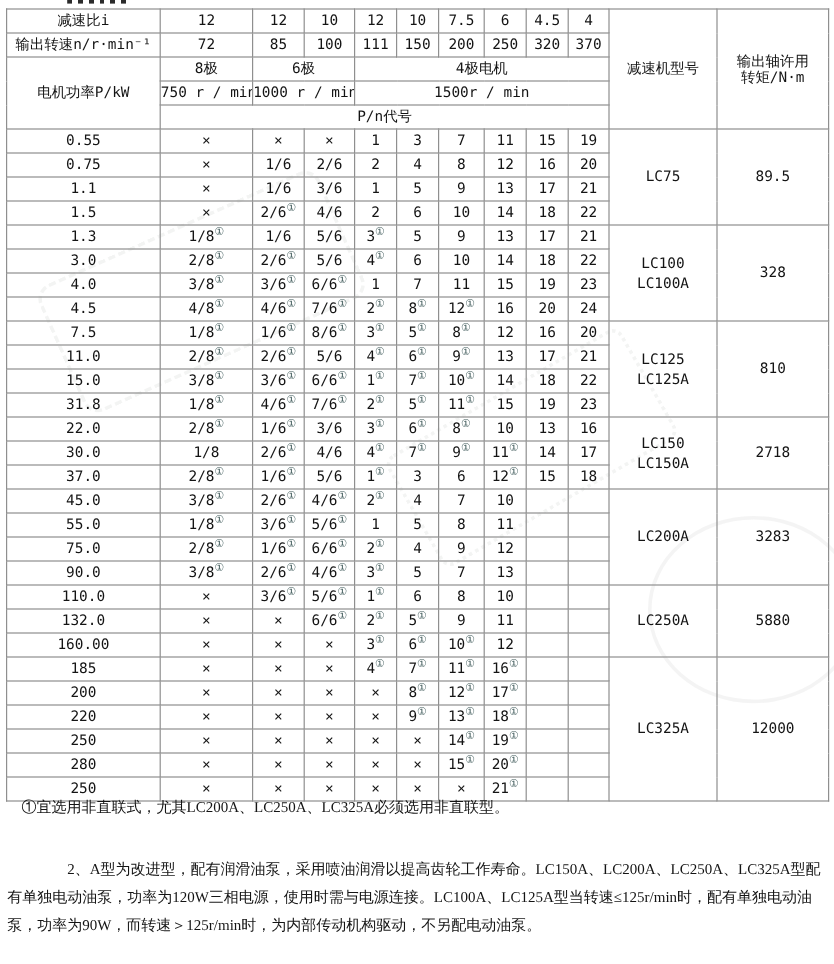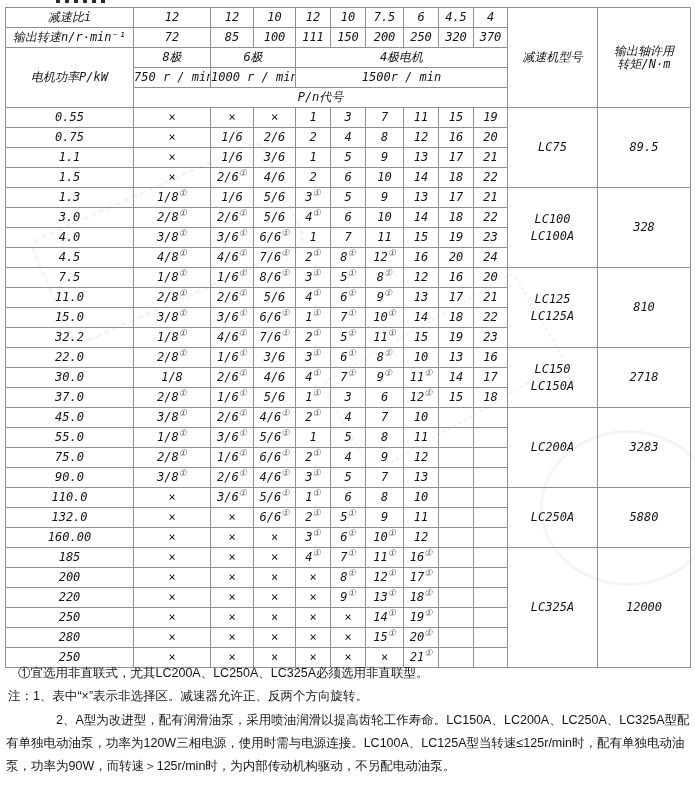--- a/index.html
+++ b/index.html
@@ -16,40 +16,39 @@
   }
   
   .watermark{position:absolute;border:3px solid #b9bdb9;opacity:.16;pointer-events:none;}
   .wm1{left:40px;top:185px;width:250px;height:110px;border-radius:14px;transform:rotate(-24deg);border-style:dashed;}
   .wm2{left:540px;top:430px;width:170px;height:150px;border-radius:50%;}
   .wm3{left:330px;top:320px;width:220px;height:100px;border-radius:10px;transform:rotate(-30deg);border-style:dotted;}
   table.tbl{
     position:absolute;left:5px;top:7px;
     border-collapse:collapse;table-layout:fixed;width:685px;
     font-size:12px;
-    font-style:italic;
   }
   .tbl td{
     border:1px solid #8f8f8f;
     text-align:center;vertical-align:middle;
     padding:0;height:19px;line-height:13px;
     white-space:nowrap;overflow:hidden;
   }
   .tbl thead td{height:19px;}
   .tbl sup{font-size:9px;line-height:0;color:#3f5a5a;vertical-align:super;}
   .tbl .model-cell div{line-height:17px;}
   .notes{
     position:absolute;left:6px;top:662px;width:684px;
     font-size:12.5px;line-height:23.3px;color:#141414;
-    font-family:Liberation Sans, sans-serif;
+    font-family:Liberation Serif, serif;
   }
   .notes p{margin:0;}
   .notes .n1{text-indent:12px;}
   .notes .n2{text-indent:2px;}
-  .notes .n3{text-indent:50px;}
+  .notes .n3{text-indent:50px;margin-top:28px;}
 </style>
 </head>
 <body>
 
 <div class="page">
   <div class="top-fragment"></div>
   <div class="watermark wm1"></div>
   <div class="watermark wm2"></div>
   <div class="watermark wm3"></div>
 
@@ -254,21 +253,21 @@
           <td>3/6<sup>①</sup></td>
           <td>6/6<sup>①</sup></td>
           <td>1<sup>①</sup></td>
           <td>7<sup>①</sup></td>
           <td>10<sup>①</sup></td>
           <td>14</td>
           <td>18</td>
           <td>22</td>
         </tr>
         <tr>
-          <td>32.2</td>
+          <td>31.8</td>
           <td>1/8<sup>①</sup></td>
           <td>4/6<sup>①</sup></td>
           <td>7/6<sup>①</sup></td>
           <td>2<sup>①</sup></td>
           <td>5<sup>①</sup></td>
           <td>11<sup>①</sup></td>
           <td>15</td>
           <td>19</td>
           <td>23</td>
         </tr>
@@ -479,16 +478,15 @@
           <td>×</td>
           <td>21<sup>①</sup></td>
           <td></td>
           <td></td>
         </tr>
       </tbody>
   </table>
 
   <div class="notes">
     <p class="n1">①宜选用非直联式，尤其LC200A、LC250A、LC325A必须选用非直联型。</p>
-    <p class="n2">注：1、表中“×”表示非选择区。减速器允许正、反两个方向旋转。</p>
     <p class="n3">2、A型为改进型，配有润滑油泵，采用喷油润滑以提高齿轮工作寿命。LC150A、LC200A、LC250A、LC325A型配有单独电动油泵，功率为120W三相电源，使用时需与电源连接。LC100A、LC125A型当转速≤125r/min时，配有单独电动油泵，功率为90W，而转速＞125r/min时，为内部传动机构驱动，不另配电动油泵。</p>
   </div>
 </div>
 
 </body></html>

